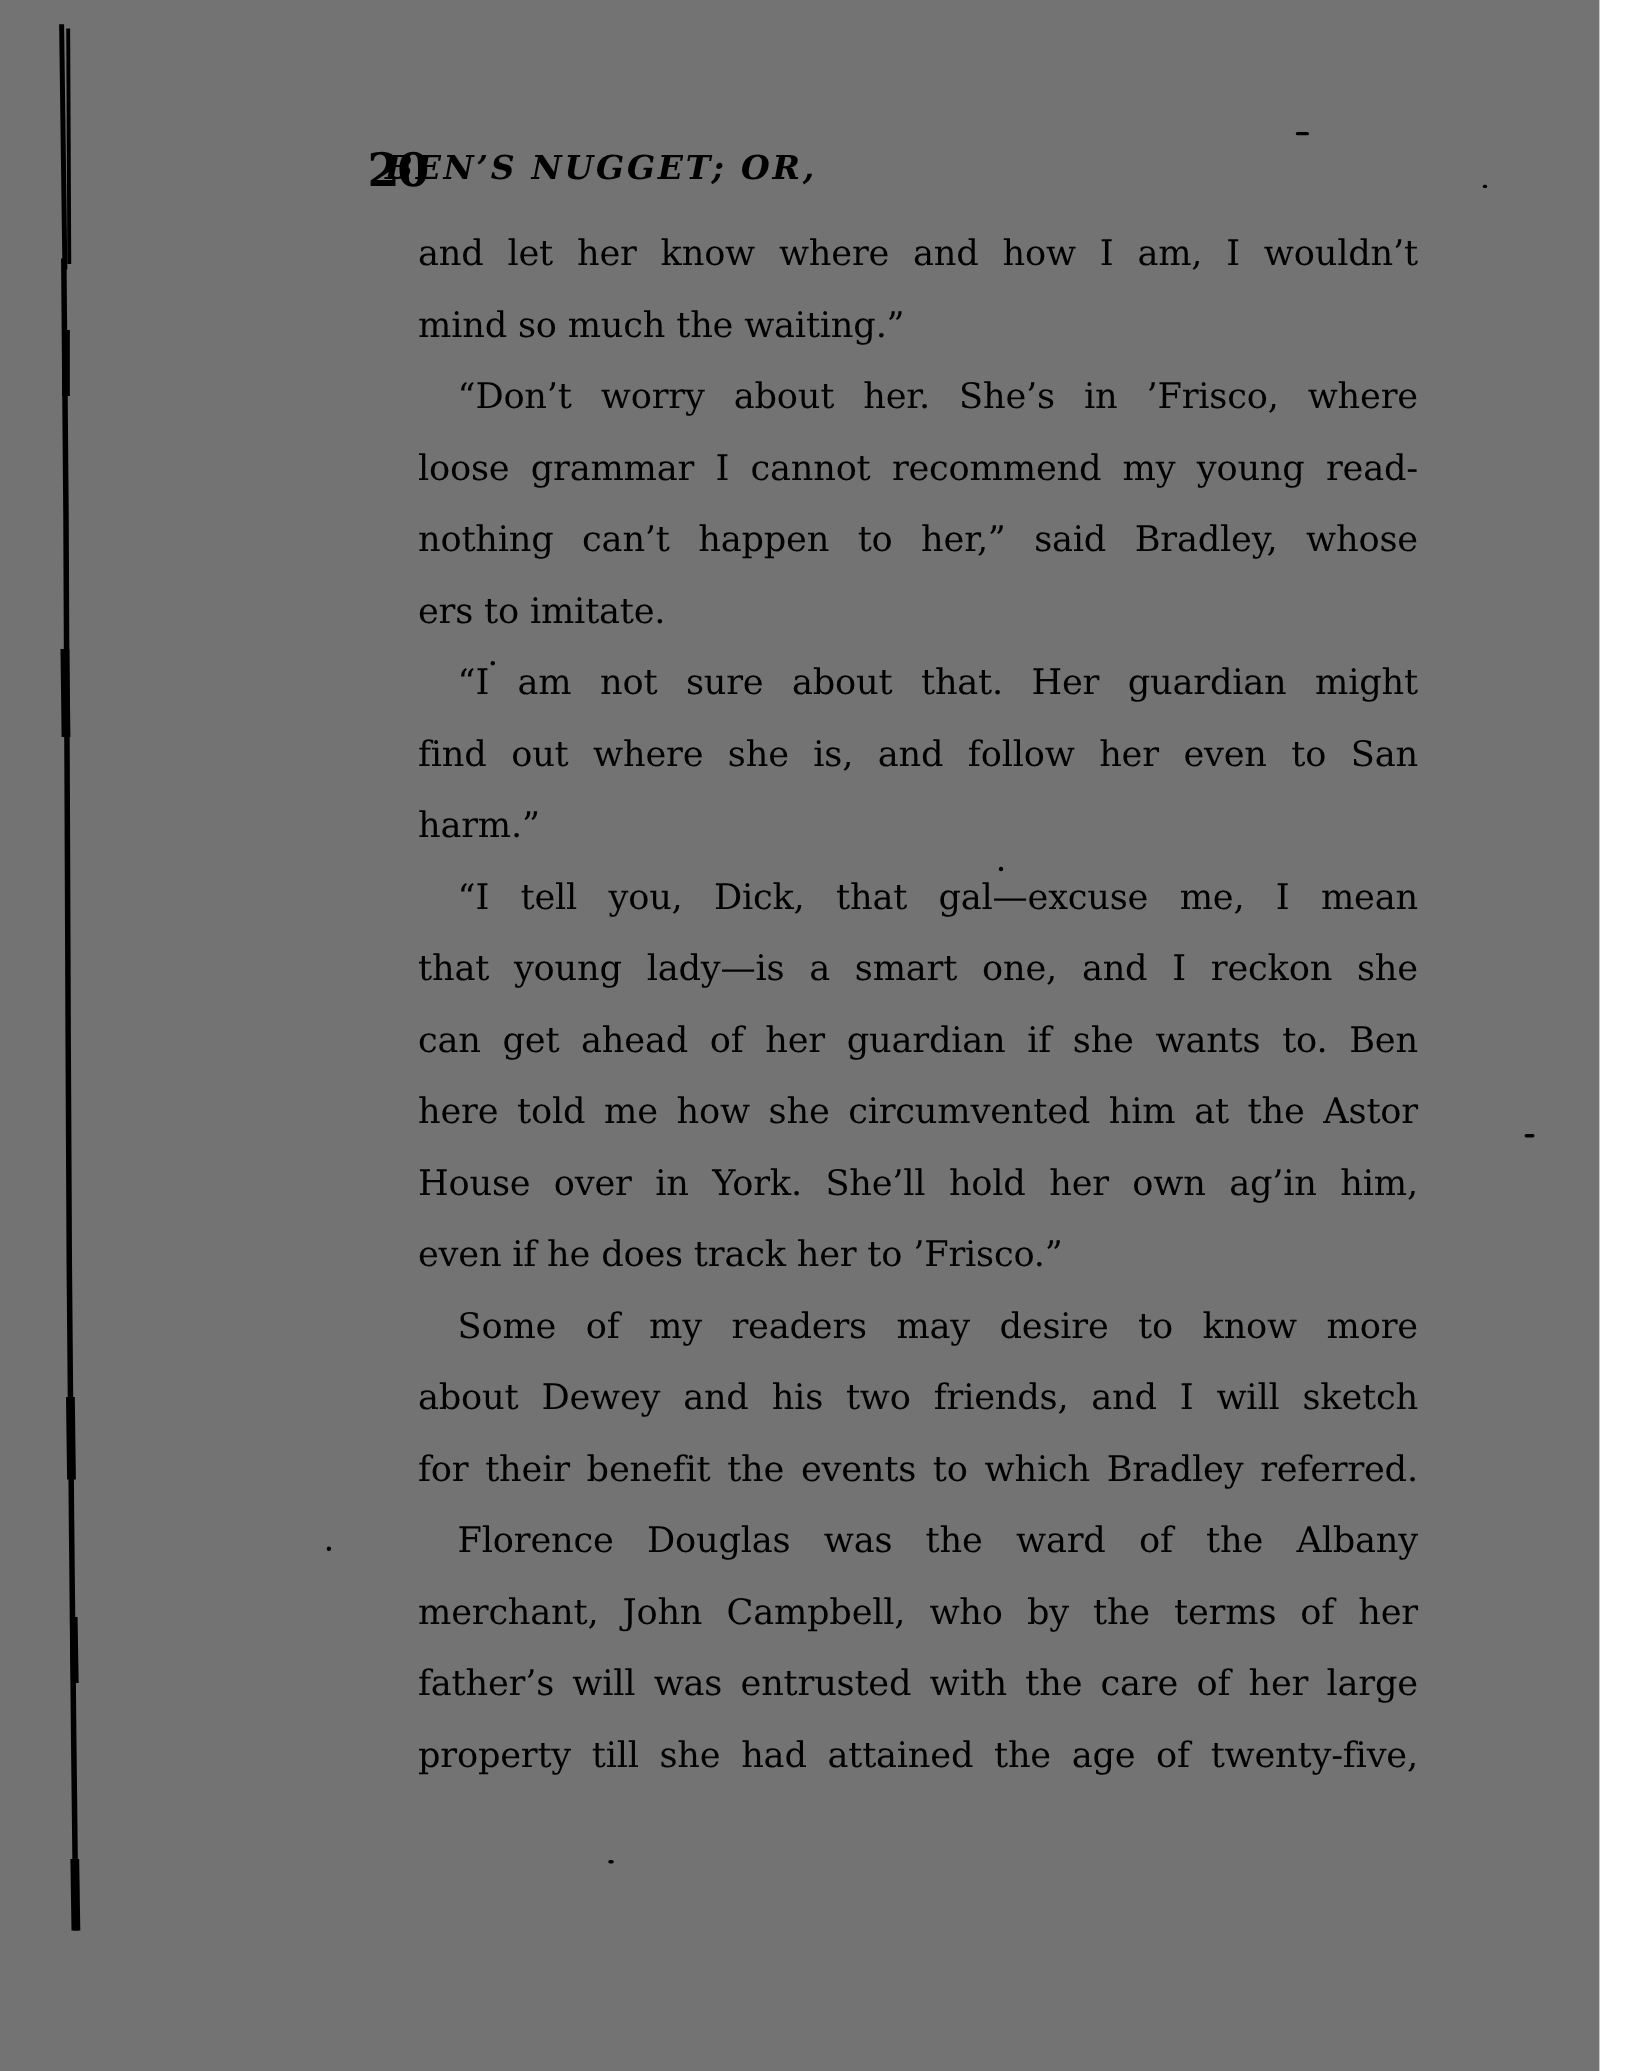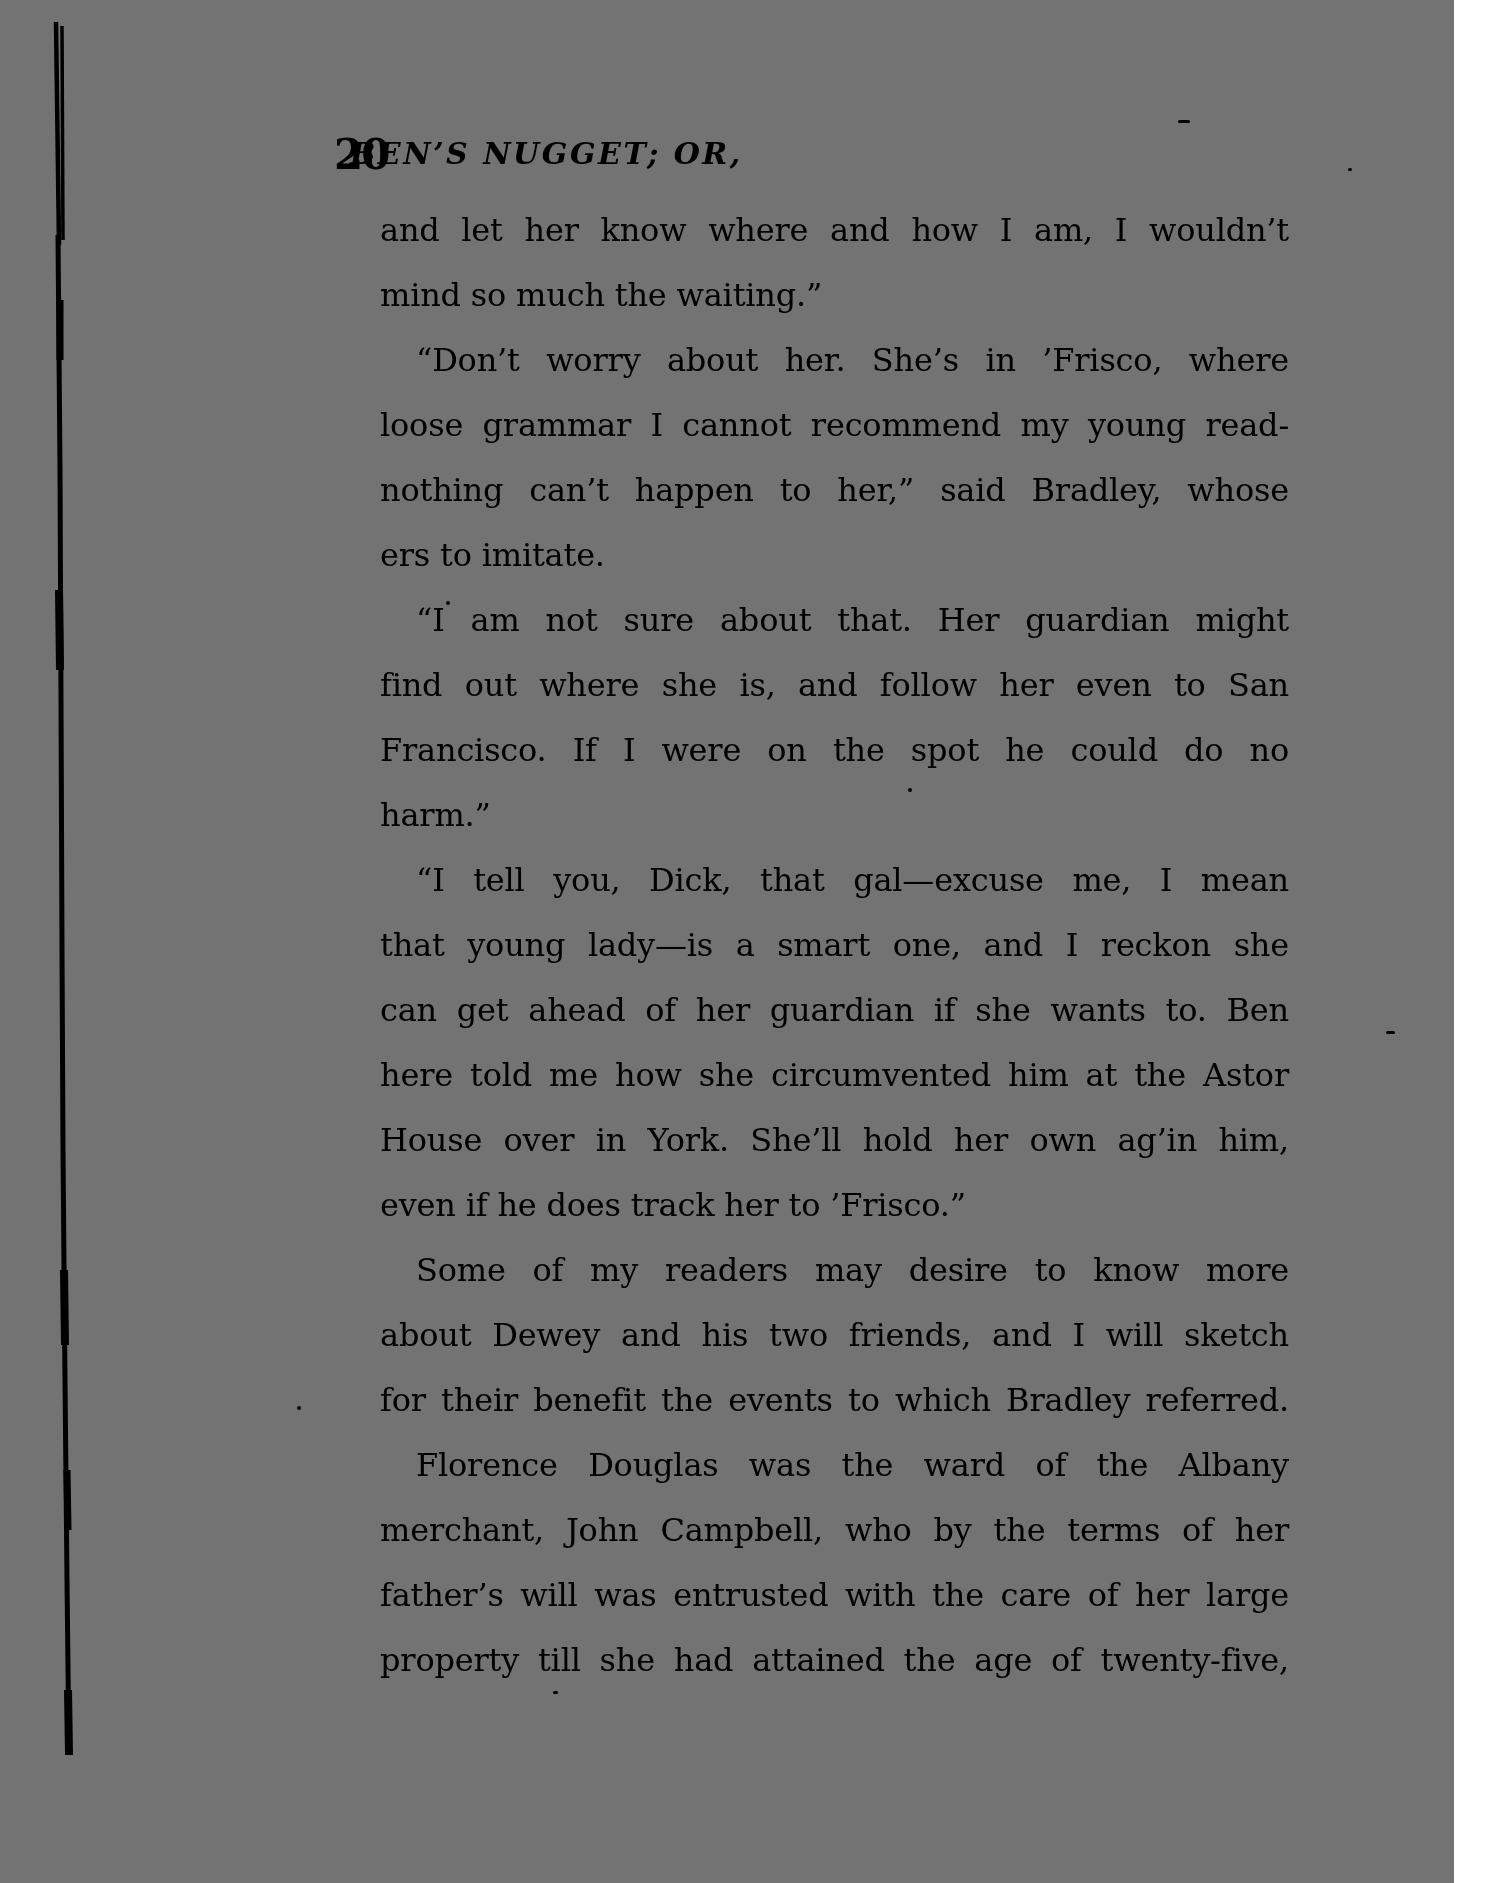--- a/index.html
+++ b/index.html
@@ -94,21 +94,20 @@
 
   <div class="body-text">
     <div class="line">and let her know where and how I am, I wouldn’t</div>
     <div class="line ragged">mind so much the waiting.”</div>
     <div class="line indent">“Don’t worry about her. She’s in ’Frisco, where</div>
     <div class="line">loose grammar I cannot recommend my young read-</div>
     <div class="line">nothing can’t happen to her,” said Bradley, whose</div>
     <div class="line ragged">ers to imitate.</div>
     <div class="line indent">“I am not sure about that. Her guardian might</div>
     <div class="line">find out where she is, and follow her even to San</div>
-    <div class="line">Francisco. If I were on the spot he could do no</div>
     <div class="line ragged">harm.”</div>
     <div class="line indent">“I tell you, Dick, that gal—excuse me, I mean</div>
     <div class="line">that young lady—is a smart one, and I reckon she</div>
     <div class="line">can get ahead of her guardian if she wants to. Ben</div>
     <div class="line">here told me how she circumvented him at the Astor</div>
     <div class="line">House over in York. She’ll hold her own ag’in him,</div>
     <div class="line ragged">even if he does track her to ’Frisco.”</div>
     <div class="line indent">Some of my readers may desire to know more</div>
     <div class="line">about Dewey and his two friends, and I will sketch</div>
     <div class="line">for their benefit the events to which Bradley referred.</div>

